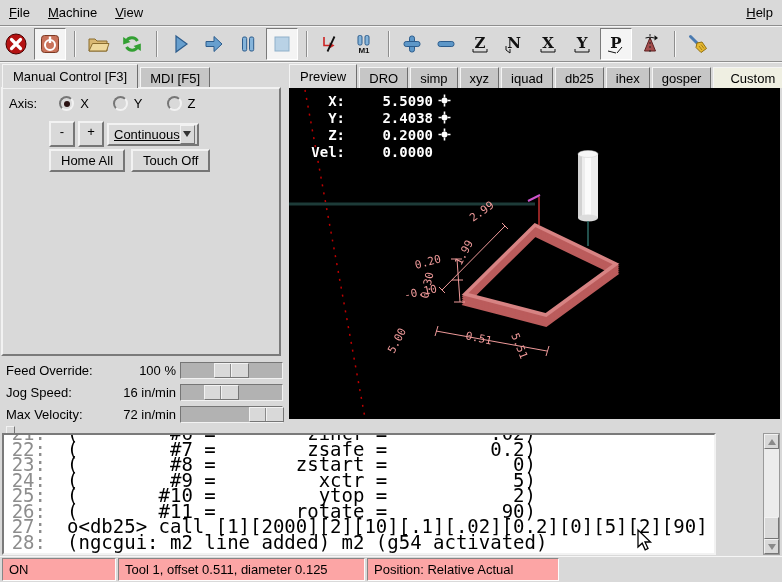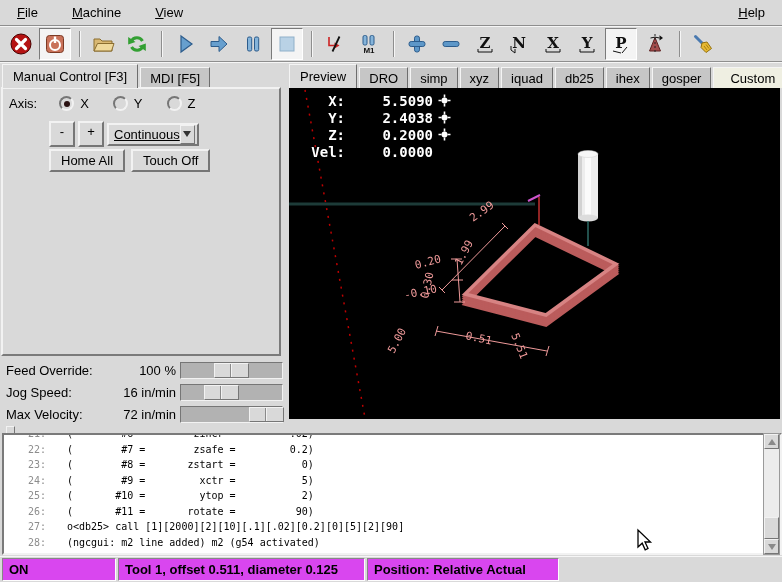--- a/index.html
+++ b/index.html
@@ -1,25 +1,25 @@
 <!DOCTYPE html>
 <html><head>
 <meta charset="utf-8">
 <style>
   html,body{margin:0;padding:0;}
   .app{position:relative;width:782px;height:582px;background:#d9d9d9;overflow:hidden;
        font-family:"Liberation Sans",sans-serif;font-size:13px;color:#000;}
   
   .menubar{position:absolute;left:0;top:0;width:782px;height:25px;background:#d9d9d9;
            border-bottom:1px solid #8e8e8e;box-shadow:0 1px 0 #f6f6f6;display:flex;align-items:center;}
-  .menu-item{padding:4px 17px;cursor:default;}
+  .menu-item{padding:4px 9px;cursor:default;}
   .menu-spacer{flex:1;}
   
   .toolbar{position:absolute;left:0;top:27px;width:782px;height:35px;background:#d9d9d9;
-           border-bottom:1px solid #8e8e8e;box-shadow:0 1px 0 #f6f6f6;display:flex;align-items:center;padding-left:5px;box-sizing:border-box;}
+           border-bottom:1px solid #8e8e8e;box-shadow:0 1px 0 #f6f6f6;display:flex;align-items:center;box-sizing:border-box;}
   .tbtn{width:30px;height:30px;display:flex;align-items:center;justify-content:center;
         border:1px solid transparent;margin-right:2px;}
   .tbtn.pressed{background:#f4f4f4;border-color:#7a7a7a #ffffff #ffffff #7a7a7a;}
   .tsep{width:1px;height:26px;background:#8e8e8e;border-right:1px solid #f6f6f6;margin:0 6px;}
   .ic{display:block;}
   
   .left-panel{position:absolute;left:0;top:63px;width:287px;height:361px;}
   .tabs-row{position:absolute;left:2px;top:0;height:25px;display:flex;align-items:flex-end;}
   .tab{border:1px solid;border-color:#f4f4f4 #6e6e6e #c6c6c6 #f4f4f4;border-bottom:none;
        background:#c6c6c6;padding:3px 9px 2px 9px;margin-right:2px;white-space:nowrap;}
@@ -64,42 +64,42 @@
           font-weight:bold;font-size:14px;color:#fff;}
   .coord-row{display:flex;align-items:center;height:17px;}
   .coord-label{width:44px;text-align:right;white-space:pre;}
   .coord-value{width:88px;text-align:right;white-space:pre;}
   .homed-icon{margin-left:5px;}
   .preview-svg{position:absolute;left:0;top:0;}
   
   .gcode-pane{position:absolute;left:0;top:424px;width:782px;height:132px;background:#d9d9d9;}
   .sash-grip{position:absolute;left:6px;top:2px;width:7px;height:7px;background:#d9d9d9;
              border:1px solid;border-color:#f2f2f2 #767676 #767676 #f2f2f2;}
-  .gcode-text{position:absolute;left:2px;top:9px;width:780px;height:122px;background:#fff;
+  .gcode-text{position:absolute;left:2px;top:9px;width:714px;height:122px;background:#fff;
               border:2px solid;border-color:#7a7a7a #f2f2f2 #f2f2f2 #7a7a7a;box-sizing:border-box;
-              overflow:hidden;font-family:"DejaVu Sans Mono",monospace;font-size:10px;line-height:15.5px;}
+              overflow:hidden;font-family:"DejaVu Sans Mono",monospace;font-size:19px;line-height:15.5px;}
   .gcode-line{display:flex;white-space:pre;}
   .gcode-line:first-child{margin-top:-9px;}
   .gcode-num{width:42px;text-align:right;color:#8d8d8d;flex:none;}
   .gcode-src{margin-left:21px;}
   .gscroll{position:absolute;right:2px;top:9px;width:17px;height:122px;background:#ececec;
            border:1px solid #9a9a9a;box-sizing:border-box;}
   .gs-arrow{position:absolute;left:0;width:15px;height:15px;background:#d9d9d9;
             border:1px solid;border-color:#f2f2f2 #767676 #767676 #f2f2f2;box-sizing:border-box;
             display:flex;align-items:center;justify-content:center;}
   .gs-up{top:0;} .gs-down{bottom:0;}
   .gs-up::after{content:"";border-left:4px solid transparent;border-right:4px solid transparent;border-bottom:6px solid #8a8a8a;}
   .gs-down::after{content:"";border-left:4px solid transparent;border-right:4px solid transparent;border-top:6px solid #8a8a8a;}
   .gs-thumb{position:absolute;left:0;top:83px;width:15px;height:22px;background:#d9d9d9;
             border:1px solid;border-color:#f2f2f2 #767676 #767676 #f2f2f2;box-sizing:border-box;}
   
   .statusbar{position:absolute;left:0;top:556px;width:782px;height:26px;background:#d9d9d9;
              border-top:1px solid #f6f6f6;display:flex;align-items:stretch;padding:1px 0 1px 2px;box-sizing:border-box;}
-  .status-cell{border:1px solid;border-color:#868686 #fdfdfd #fdfdfd #868686;background:#d946ef;
-               padding:3px 6px;margin-right:2px;white-space:nowrap;box-sizing:border-box;font-weight:bold;}
+  .status-cell{border:1px solid;border-color:#868686 #fdfdfd #fdfdfd #868686;background:#fca5a5;
+               padding:3px 6px;margin-right:2px;white-space:nowrap;box-sizing:border-box;}
   .status-cell:nth-child(1){width:114px;}
   .status-cell:nth-child(2){width:247px;}
   .status-cell:nth-child(3){width:192px;}
   .cursor{position:absolute;left:636px;top:528px;z-index:10;}
   u{text-decoration:underline;}
 </style>
 </head>
 <body>
 
 <div class="app">

